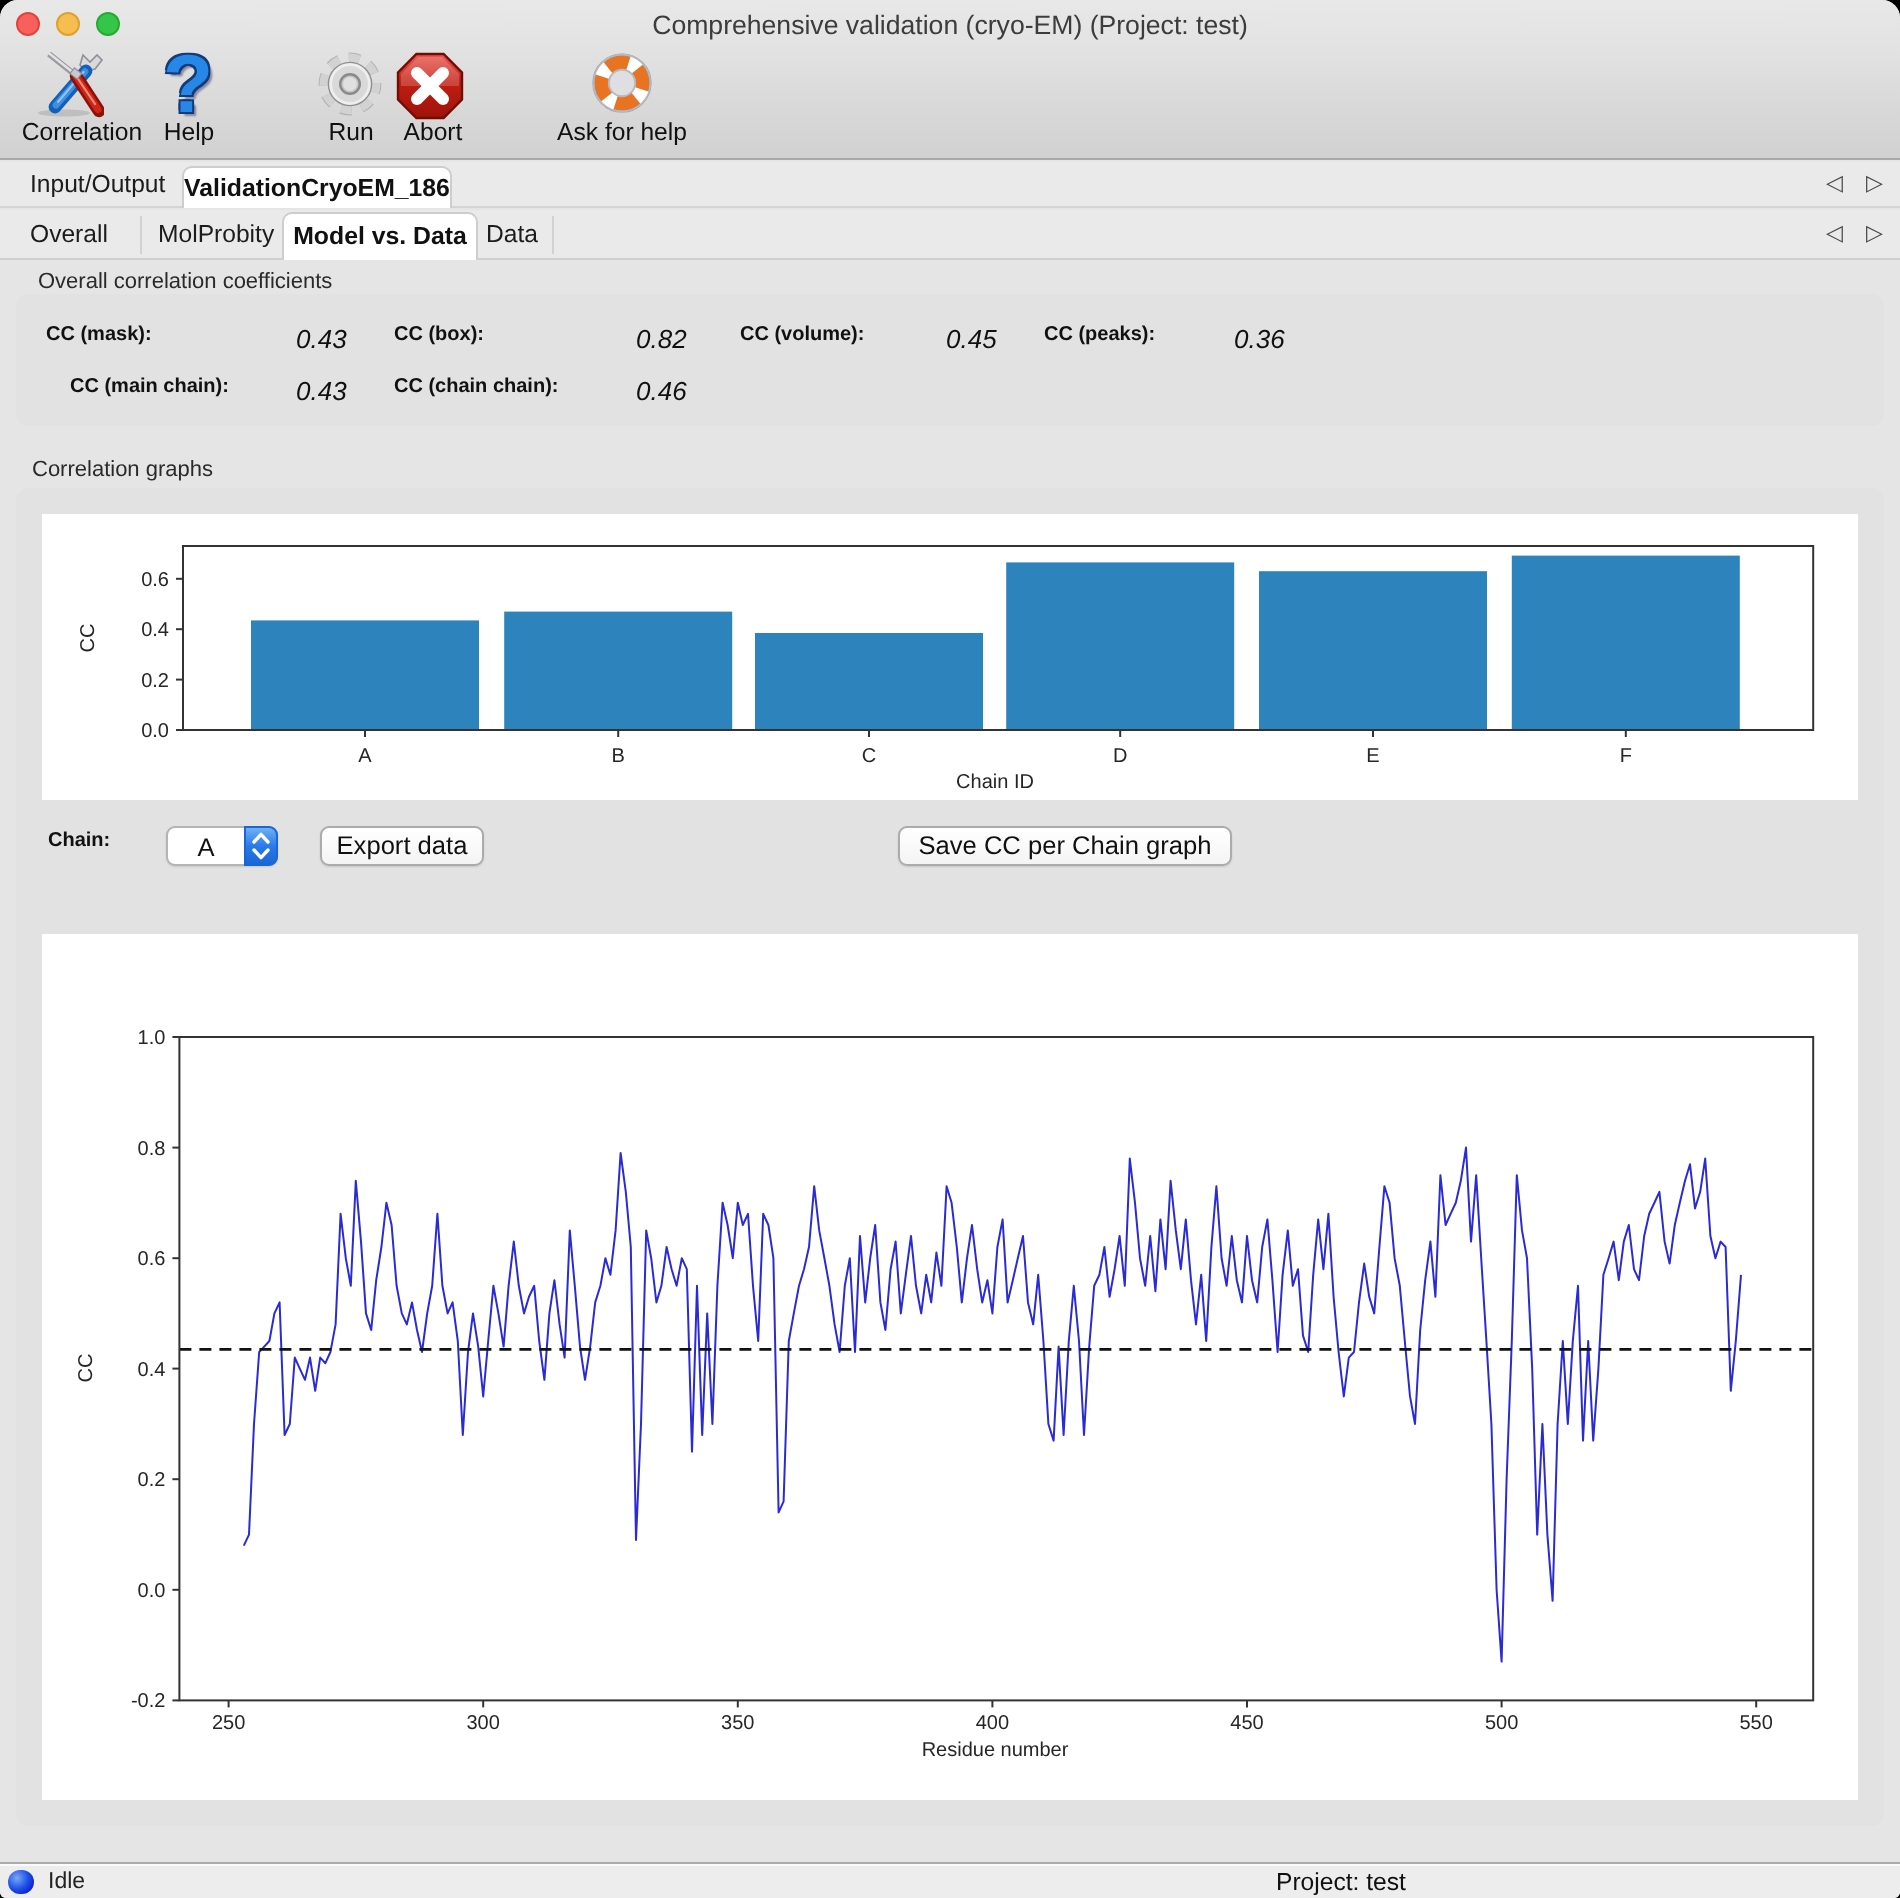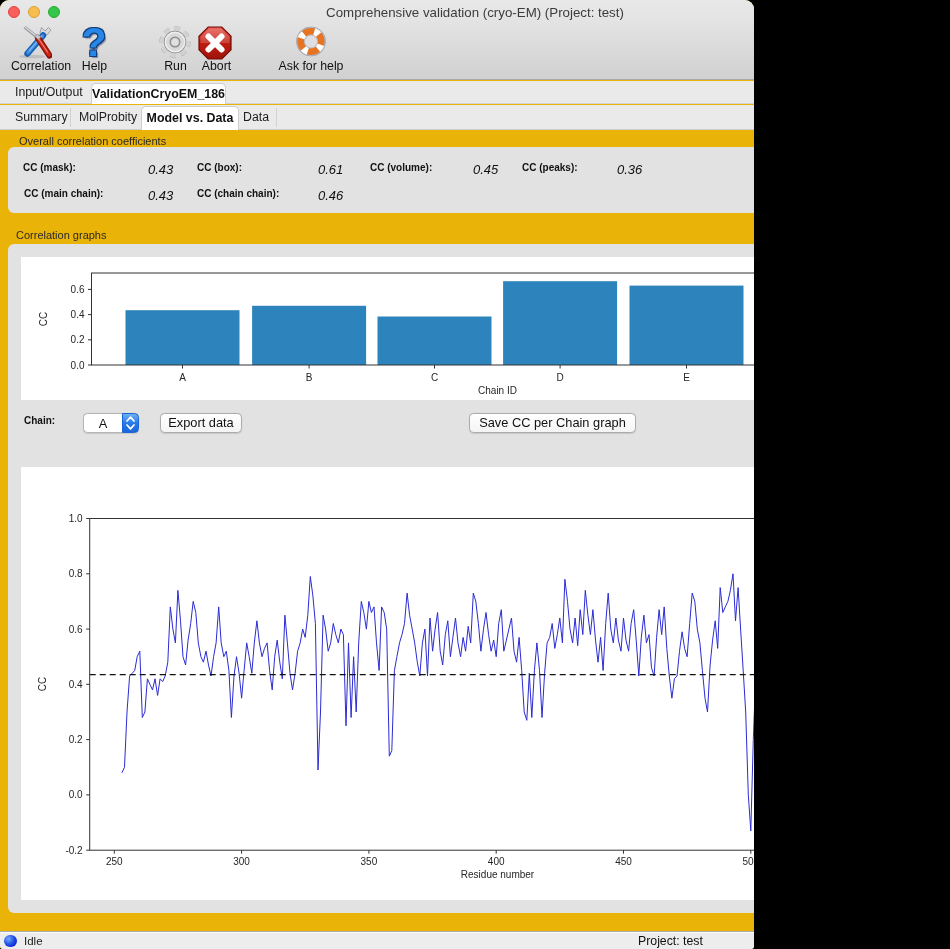--- a/index.html
+++ b/index.html
@@ -1,16 +1,16 @@
 <!DOCTYPE html>
 <html><head><meta charset="utf-8">
 <style>
 * { margin:0; padding:0; box-sizing:border-box; }
 body { background:#000; width:950px; height:949px; overflow:hidden; font-family:"Liberation Sans",sans-serif; }
-#win { position:relative; width:754px; height:949px; background:#eab308; border-radius:9px 9px 3px 3px; overflow:hidden; }
+#win { position:relative; width:950px; height:949px; background:#e5e5e5; border-radius:9px 9px 3px 3px; overflow:hidden; }
 #chrome { position:absolute; left:0; top:0; width:950px; height:80px; background:linear-gradient(180deg,#e9e8e9 0%,#e4e3e4 28%,#d9d8d9 70%,#d2d1d2 100%); border-bottom:1px solid #a9a9a9; }
 #title { position:absolute; left:0; top:0; width:100%; height:24px; text-align:center; line-height:25px; font-size:13.3px; color:#3c3c3c; }
 .tl { position:absolute; top:5.5px; width:12px; height:12px; border-radius:50%; }
 .lbl { position:absolute; top:59px; font-size:12.3px; color:#111; text-align:center; }
 #tabrow1 { position:absolute; left:0; top:81px; width:950px; height:23px; background:#eaeaea; border-bottom:1px solid #d4d4d4; }
 #tabrow2 { position:absolute; left:0; top:105px; width:950px; height:25px; background:#eaeaea; border-bottom:1px solid #cfcfcf; }
 .tabtxt { position:absolute; font-size:12.3px; color:#1c1c1c; white-space:nowrap; }
 .seltab { position:absolute; background:#fff; border:1px solid #cdcdcd; border-bottom:none; border-radius:5px 5px 0 0; font-weight:bold; font-size:12.4px; color:#111; text-align:center; }
 .navarr { position:absolute; font-size:11px; color:#4a4a4a; }
 .sep { position:absolute; width:1px; background:#d2d2d2; }
@@ -83,41 +83,41 @@
     <div class="lbl" style="left:198px;width:37px">Abort</div>
     <div class="lbl" style="left:276px;width:70px;white-space:nowrap">Ask for help</div>
   </div>
   <div id="tabrow1">
     <div class="tabtxt" style="left:15px;top:4px">Input/Output</div>
     <div class="seltab" style="left:91px;top:2px;width:135px;height:21px;line-height:21px">ValidationCryoEM_186</div>
     <div class="navarr" style="left:913px;top:4px">◁</div>
     <div class="navarr" style="left:933px;top:4px">▷</div>
   </div>
   <div id="tabrow2">
-    <div class="tabtxt" style="left:15px;top:5px">Summary</div>
+    <div class="tabtxt" style="left:15px;top:5px">Overall</div>
     <div class="sep" style="left:70px;top:3px;height:19px"></div>
     <div class="tabtxt" style="left:79px;top:5px">MolProbity</div>
     <div class="seltab" style="left:141px;top:1px;width:98px;height:24px;line-height:23px">Model vs. Data</div>
     <div class="tabtxt" style="left:243px;top:5px">Data</div>
     <div class="sep" style="left:276px;top:3px;height:19px"></div>
     <div class="navarr" style="left:913px;top:5px">◁</div>
     <div class="navarr" style="left:933px;top:5px">▷</div>
   </div>
 
   <div class="sechead" style="left:19px;top:135px">Overall correlation coefficients</div>
   <div class="panel" style="left:8px;top:147px;width:934px;height:66px"></div>
   <div class="ccb" style="left:23px;top:162px">CC (mask):</div>
   <div class="ccv" style="left:148px;top:162px">0.43</div>
   <div class="ccb" style="left:197px;top:162px">CC (box):</div>
-  <div class="ccv" style="left:318px;top:162px">0.61</div>
+  <div class="ccv" style="left:318px;top:162px">0.82</div>
   <div class="ccb" style="left:370px;top:162px">CC (volume):</div>
   <div class="ccv" style="left:473px;top:162px">0.45</div>
   <div class="ccb" style="left:522px;top:162px">CC (peaks):</div>
   <div class="ccv" style="left:617px;top:162px">0.36</div>
-  <div class="ccb" style="left:24px;top:188px">CC (main chain):</div>
+  <div class="ccb" style="left:35px;top:188px">CC (main chain):</div>
   <div class="ccv" style="left:148px;top:188px">0.43</div>
   <div class="ccb" style="left:197px;top:188px">CC (chain chain):</div>
   <div class="ccv" style="left:318px;top:188px">0.46</div>
 
   <div class="sechead" style="left:16px;top:229px">Correlation graphs</div>
   <div class="panel" style="left:8px;top:244px;width:934px;height:669px"></div>
   <div class="fig" style="top:257px;width:908px;height:143px"><svg class="fig1" width="908" height="143" viewBox="0 0 908 143">
 <rect x="0" y="0" width="908" height="143" fill="#ffffff"></rect>
 <rect x="104.5" y="53.2" width="114" height="54.8" fill="#2d84bc"></rect>
         <rect x="231.1" y="48.8" width="114" height="59.2" fill="#2d84bc"></rect>
@@ -156,21 +156,21 @@
   <div style="position:absolute;left:83px;top:413px;width:56px;height:20px;background:#fff;border:1px solid #b4b4b4;border-radius:4.5px;box-shadow:0 0.5px 1px rgba(0,0,0,0.12)">
     <div style="position:absolute;left:0;top:2px;width:38px;text-align:center;font-size:12.8px;color:#111">A</div>
     <div style="position:absolute;right:-1px;top:-1px;width:17px;height:20px;background:linear-gradient(#6fb1f5,#2a7ae8 50%,#1a66d8);border-radius:0 4.5px 4.5px 0;border:1px solid #1a66d8">
       <svg width="15" height="18" viewBox="0 0 15 18">
           <path d="M4 7 L7.5 3.2 L11 7" fill="none" stroke="#fff" stroke-width="1.7" stroke-linecap="round" stroke-linejoin="round"></path>
           <path d="M4 11 L7.5 14.8 L11 11" fill="none" stroke="#fff" stroke-width="1.7" stroke-linecap="round" stroke-linejoin="round"></path>
         </svg>
     </div>
   </div>
   <div class="btn" style="left:160px;top:413px;width:82px">Export data</div>
-  <div class="btn" style="left:469px;top:413px;width:167px">Save CC per Chain graph</div>
+  <div class="btn" style="left:449px;top:413px;width:167px">Save CC per Chain graph</div>
 
   <div class="fig" style="top:467px;width:908px;height:433px"><svg class="fig2" width="908" height="433" viewBox="0 0 908 433">
 <rect x="0" y="0" width="908" height="433" fill="#ffffff"></rect>
 <polyline points="100.9,305.8 103.5,300.3 106.0,245.0 108.6,209.0 111.1,206.3 113.7,203.5 116.2,189.7 118.8,184.2 121.3,250.5 123.9,245.0 126.4,211.8 128.9,217.3 131.5,222.9 134.0,211.8 136.6,228.4 139.1,211.8 141.7,214.6 144.2,209.0 146.8,195.2 149.3,139.9 151.9,162.1 154.4,175.9 156.9,123.4 159.5,153.8 162.0,189.7 164.6,198.0 167.1,173.1 169.7,156.5 172.2,134.4 174.8,145.5 177.3,175.9 179.9,189.7 182.4,195.2 185.0,184.2 187.5,198.0 190.0,209.0 192.6,189.7 195.1,175.9 197.7,139.9 200.2,175.9 202.8,189.7 205.3,184.2 207.9,203.5 210.4,250.5 213.0,209.0 215.5,189.7 218.1,206.3 220.6,231.2 223.1,203.5 225.7,175.9 228.2,189.7 230.8,206.3 233.3,175.9 235.9,153.8 238.4,175.9 241.0,189.7 243.5,181.4 246.1,175.9 248.6,203.5 251.2,222.9 253.7,189.7 256.2,173.1 258.8,195.2 261.3,211.8 263.9,148.2 266.4,175.9 269.0,206.3 271.5,222.9 274.1,206.3 276.6,184.2 279.2,175.9 281.7,162.1 284.2,170.4 286.8,148.2 289.3,109.5 291.9,128.9 294.4,156.5 297.0,303.0 299.5,245.0 302.1,148.2 304.6,162.1 307.2,184.2 309.7,175.9 312.3,156.5 314.8,167.6 317.3,175.9 319.9,162.1 322.4,167.6 325.0,258.8 327.5,175.9 330.1,250.5 332.6,189.7 335.2,245.0 337.7,175.9 340.3,134.4 342.8,145.5 345.4,162.1 347.9,134.4 350.4,145.5 353.0,139.9 355.5,175.9 358.1,203.5 360.6,139.9 363.2,145.5 365.7,162.1 368.3,289.2 370.8,283.7 373.4,203.5 375.9,189.7 378.5,175.9 381.0,167.6 383.5,156.5 386.1,126.1 388.6,148.2 391.2,162.1 393.7,175.9 396.3,195.2 398.8,209.0 401.4,175.9 403.9,162.1 406.5,209.0 409.0,151.0 411.6,184.2 414.1,162.1 416.6,145.5 419.2,184.2 421.7,198.0 424.3,167.6 426.8,153.8 429.4,189.7 431.9,170.4 434.5,151.0 437.0,175.9 439.6,189.7 442.1,170.4 444.6,184.2 447.2,159.3 449.7,175.9 452.3,126.1 454.8,134.4 457.4,156.5 459.9,184.2 462.5,162.1 465.0,145.5 467.6,167.6 470.1,184.2 472.7,173.1 475.2,189.7 477.7,156.5 480.3,142.7 482.8,184.2 485.4,173.1 487.9,162.1 490.5,151.0 493.0,184.2 495.6,195.2 498.1,170.4 500.7,203.5 503.2,245.0 505.8,253.3 508.3,206.3 510.8,250.5 513.4,203.5 515.9,175.9 518.5,203.5 521.0,250.5 523.6,206.3 526.1,175.9 528.7,170.4 531.2,156.5 533.8,181.4 536.3,167.6 538.8,151.0 541.4,175.9 543.9,112.3 546.5,134.4 549.0,162.1 551.6,175.9 554.1,151.0 556.7,178.6 559.2,142.7 561.8,167.6 564.3,123.4 566.9,148.2 569.4,167.6 571.9,142.7 574.5,173.1 577.0,195.2 579.6,170.4 582.1,203.5 584.7,156.5 587.2,126.1 589.8,162.1 592.3,175.9 594.9,151.0 597.4,173.1 600.0,184.2 602.5,151.0 605.0,173.1 607.6,184.2 610.1,156.5 612.7,142.7 615.2,173.1 617.8,209.0 620.3,170.4 622.9,148.2 625.4,175.9 628.0,167.6 630.5,200.8 633.1,209.0 635.6,170.4 638.1,142.7 640.7,167.6 643.2,139.9 645.8,181.4 648.3,209.0 650.9,231.2 653.4,211.8 656.0,209.0 658.5,184.2 661.1,164.8 663.6,181.4 666.1,189.7 668.7,156.5 671.2,126.1 673.8,134.4 676.3,162.1 678.9,175.9 681.4,203.5 684.0,231.2 686.5,245.0 689.1,198.0 691.6,173.1 694.2,153.8 696.7,181.4 699.2,120.6 701.8,145.5 704.3,139.9 706.9,134.4 709.4,123.4 712.0,106.8 714.5,153.8 717.1,120.6 719.6,162.1 722.2,203.5 724.7,245.0 727.3,327.9 729.8,363.8 732.3,272.6 734.9,203.5 737.4,120.6 740.0,148.2 742.5,162.1 745.1,217.3 747.6,300.3 750.2,245.0 752.7,300.3 755.3,333.4 757.8,245.0 760.4,203.5 762.9,245.0 765.4,203.5 768.0,175.9 770.5,253.3 773.1,203.5 775.6,253.3 778.2,217.3 780.7,170.4 783.3,162.1 785.8,153.8 788.4,173.1 790.9,153.8 793.4,145.5 796.0,167.6 798.5,173.1 801.1,151.0 803.6,139.9 806.2,134.4 808.7,128.9 811.3,153.8 813.8,164.8 816.4,145.5 818.9,134.4 821.5,123.4 824.0,115.1 826.5,137.2 829.1,128.9 831.6,112.3 834.2,151.0 836.7,162.1 839.3,153.8 841.8,156.5 844.4,228.4 846.9,203.5 849.5,170.4" fill="none" stroke="#2b2bd5" stroke-width="1" stroke-linejoin="round"></polyline>
 <line x1="68.7" y1="207.7" x2="885.6" y2="207.7" stroke="#111" stroke-width="1.3" stroke-dasharray="6,4"></line>
 <rect x="68.7" y="51.5" width="816.9" height="331.7" fill="none" stroke="#333" stroke-width="1"></rect>
 <line x1="65.2" y1="51.5" x2="68.7" y2="51.5" stroke="#333" stroke-width="1"></line>
         <line x1="65.2" y1="106.8" x2="68.7" y2="106.8" stroke="#333" stroke-width="1"></line>
         <line x1="65.2" y1="162.1" x2="68.7" y2="162.1" stroke="#333" stroke-width="1"></line>
         <line x1="65.2" y1="217.3" x2="68.7" y2="217.3" stroke="#333" stroke-width="1"></line>

